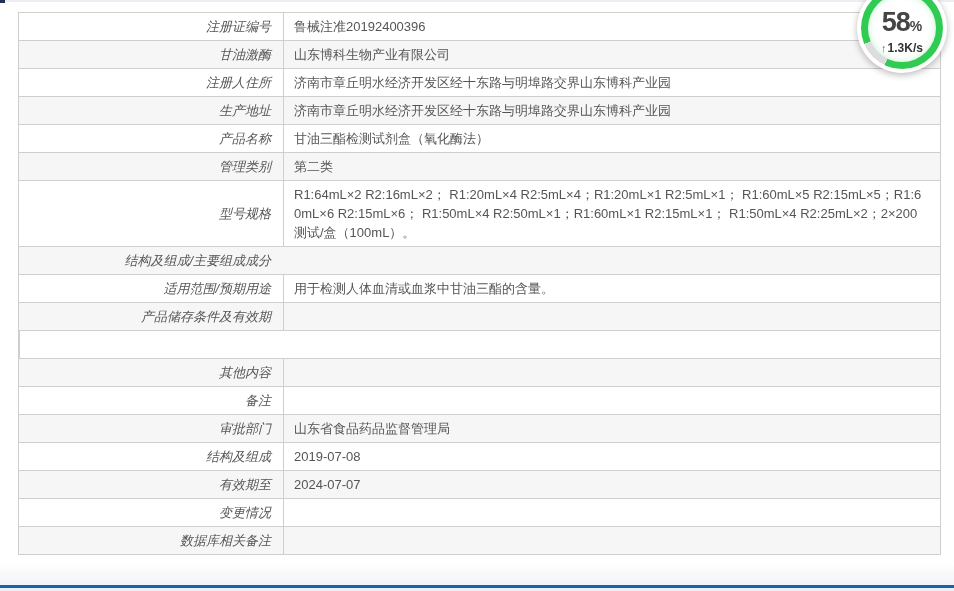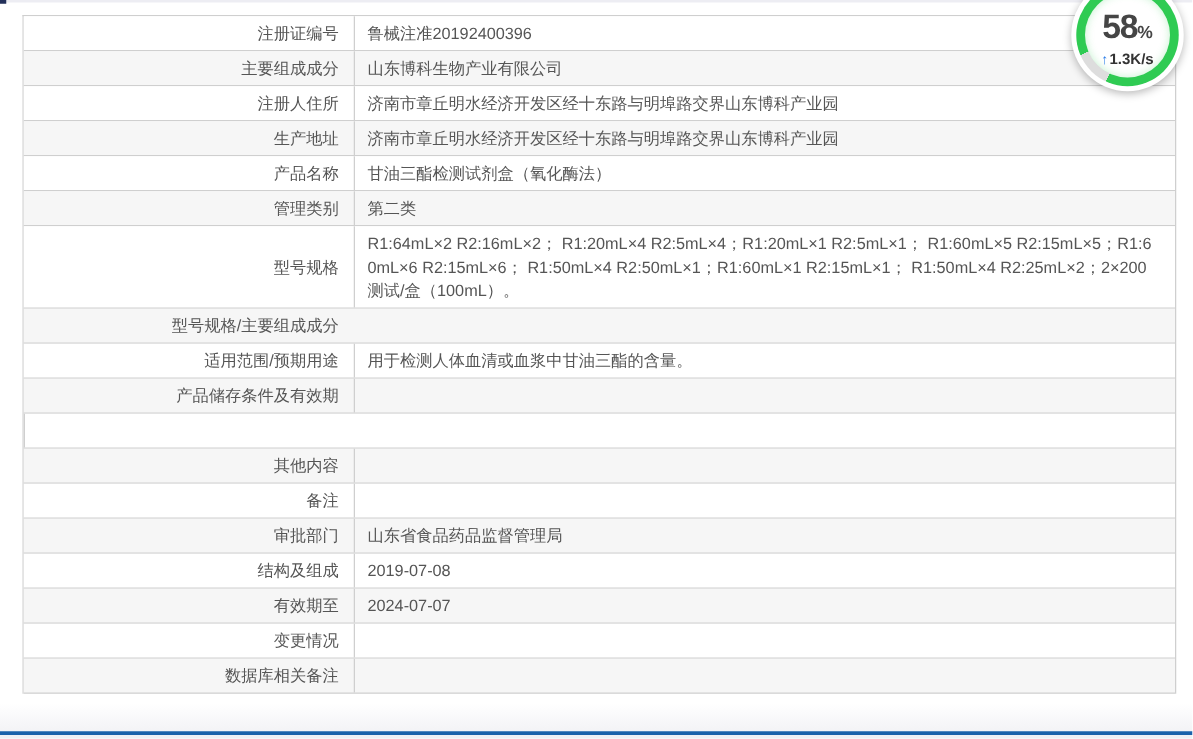--- a/index.html
+++ b/index.html
@@ -16,21 +16,21 @@
   .table-wrap{
     position:absolute;top:12px;left:18px;width:921px;
     border:1px solid #cfcfcf;border-bottom:none;
     background:#fff;
   }
   .t-row{display:flex;border-bottom:1px solid #cfcfcf;background:#fff;}
   .t-row:nth-child(even){background:#f6f6f6;}
   .cell{font-size:13px;line-height:19px;display:flex;align-items:center;}
   .cell.label{
     width:244px;flex:0 0 244px;justify-content:flex-end;text-align:right;
-    padding:4px 12px 4px 8px;color:#555;
+    padding:4px 12px 4px 8px;color:#555;font-style:italic;
   }
   .cell.value{
     flex:1;border-left:1px solid #cfcfcf;padding:4px 12px 4px 10px;color:#555;
     word-break:break-all;min-height:19px;align-items:flex-end;
   }
 
   
   .bottom-fade{position:absolute;left:0;right:0;bottom:6px;height:22px;
     background:linear-gradient(#ffffff,#f3f3f6);}
   .bottom-bar{position:absolute;left:0;right:0;bottom:3px;height:3px;background:#1a62ab;}
@@ -61,21 +61,21 @@
 
 <div class="table-wrap">
 
 <div class="t-row">
       <div class="cell label">注册证编号</div>
       <div class="cell value">
         <span>鲁械注准20192400396</span>
       </div>
     </div>
     <div class="t-row">
-      <div class="cell label">主要组成成分</div>
+      <div class="cell label">甘油激酶</div>
       <div class="cell value">
         <span>山东博科生物产业有限公司</span>
       </div>
     </div>
     <div class="t-row">
       <div class="cell label">注册人住所</div>
       <div class="cell value">
         <span>济南市章丘明水经济开发区经十东路与明埠路交界山东博科产业园</span>
       </div>
     </div>
@@ -97,21 +97,21 @@
         <span>第二类</span>
       </div>
     </div>
     <div class="t-row">
       <div class="cell label">型号规格</div>
       <div class="cell value">
         <span>R1:64mL×2 R2:16mL×2； R1:20mL×4 R2:5mL×4；R1:20mL×1 R2:5mL×1； R1:60mL×5 R2:15mL×5；R1:60mL×6 R2:15mL×6； R1:50mL×4 R2:50mL×1；R1:60mL×1 R2:15mL×1； R1:50mL×4 R2:25mL×2；2×200测试/盒（100mL）。</span>
       </div>
     </div>
     <div class="t-row">
-      <div class="cell label">型号规格/主要组成成分</div>
+      <div class="cell label">结构及组成/主要组成成分</div>
     </div>
     <div class="t-row">
       <div class="cell label">适用范围/预期用途</div>
       <div class="cell value">
         <span>用于检测人体血清或血浆中甘油三酯的含量。</span>
       </div>
     </div>
     <div class="t-row">
       <div class="cell label">产品储存条件及有效期</div>
       <div class="cell value">

